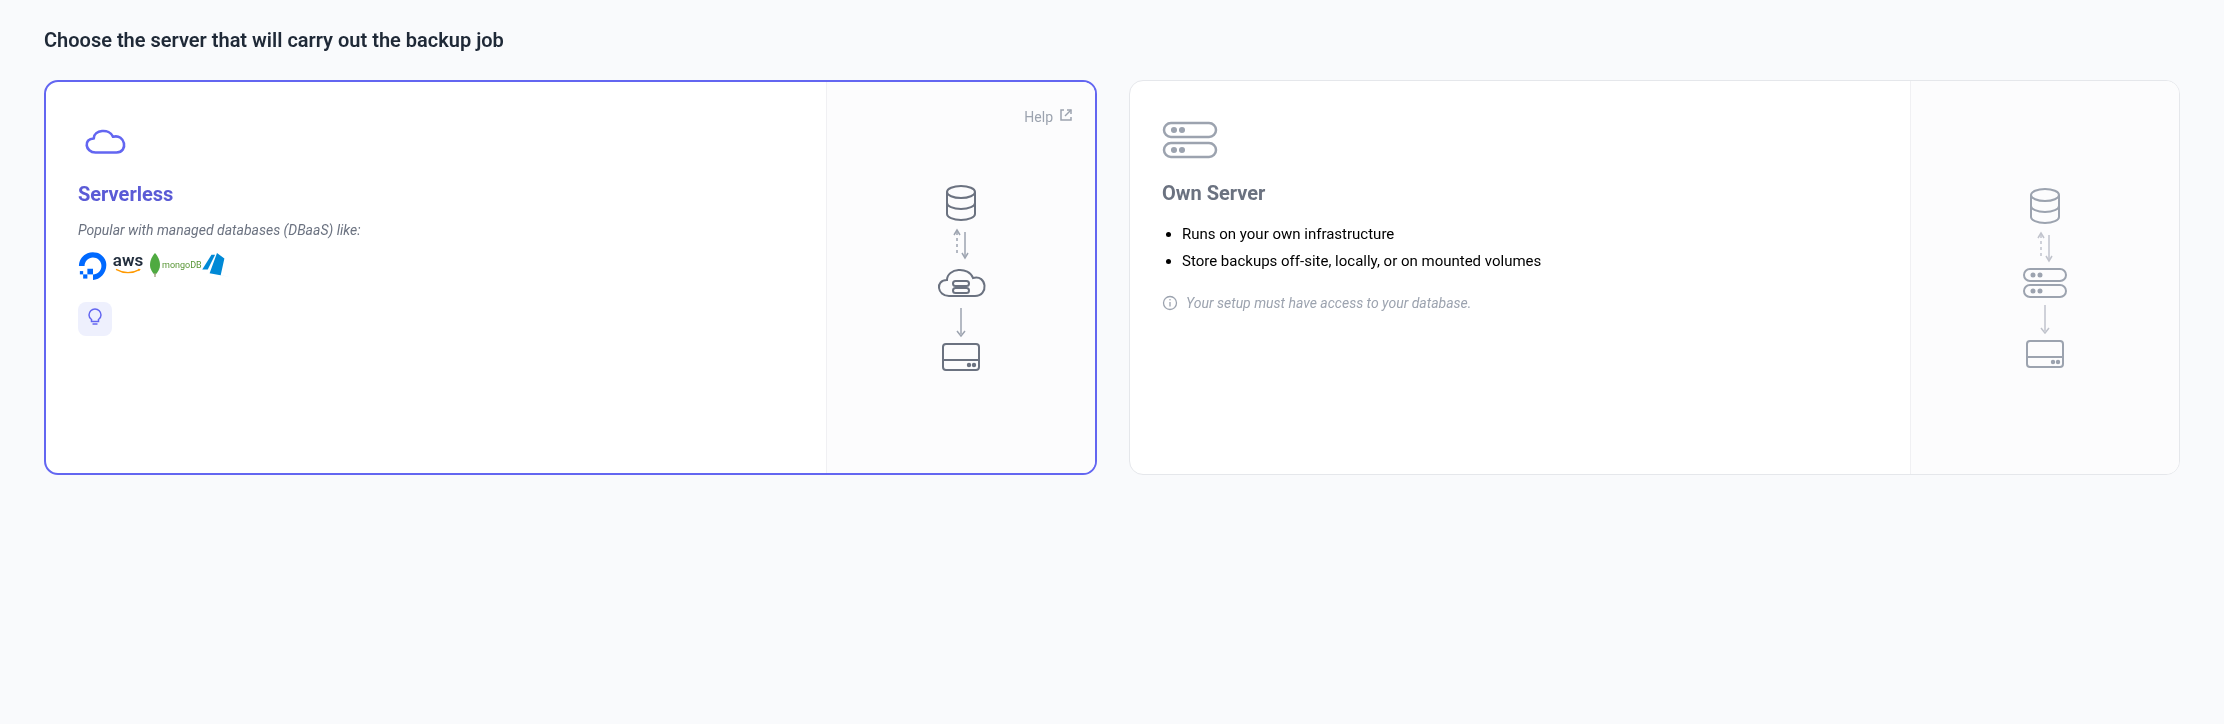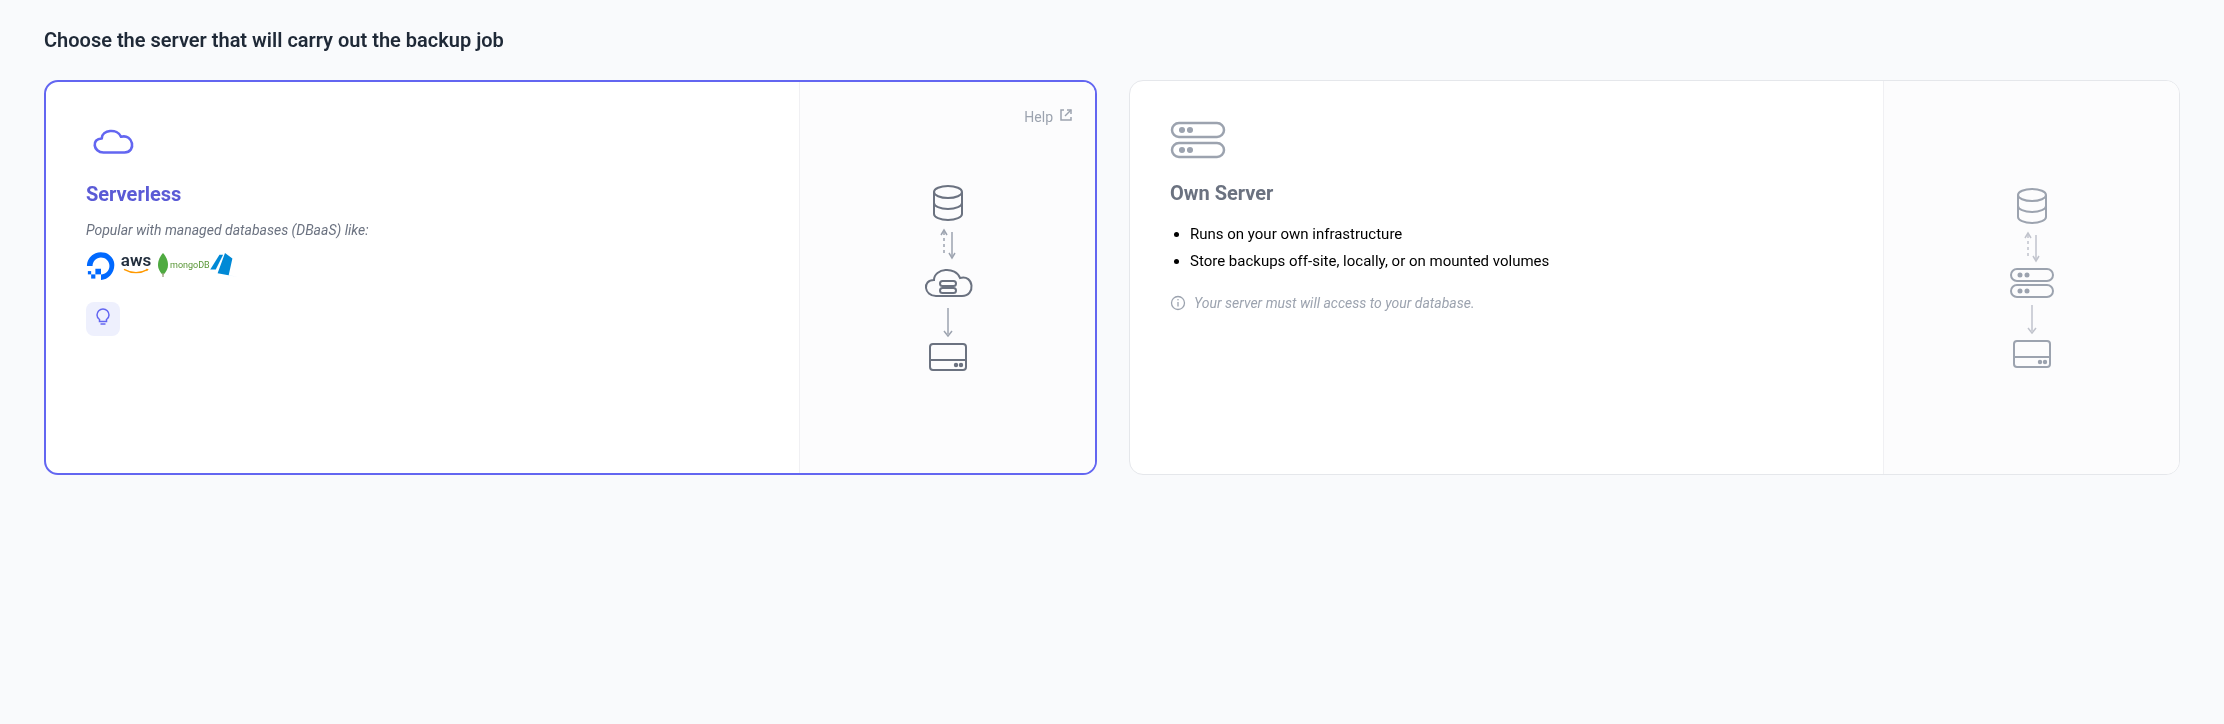--- a/index.html
+++ b/index.html
@@ -28,24 +28,24 @@
     overflow: hidden;
     position: relative;
     min-height: 395px;
     cursor: pointer;
   }
   .card.selected {
     border: 2px solid #6366f1;
   }
   .card-left {
     flex: 1;
-    padding: 40px 40px 30px 40px;
+    padding: 40px 40px 30px 32px;
   }
   .card-right {
-    width: 296px;
+    width: 269px;
     background: #fcfcfd;
     border-left: 1px solid #f0f0f3;
     display: flex;
     align-items: center;
     justify-content: center;
     position: relative;
   }
   .card-icon {
     width: 56px;
     height: 40px;
@@ -250,21 +250,21 @@
         <li>Store backups off-site, locally, or on mounted volumes</li>
       </ul>
       <div class="info-note">
         <span>
           <svg width="16" height="16" viewBox="0 0 16 16" fill="none" stroke="#9ca3af" stroke-width="1.3">
             <circle cx="8" cy="8" r="6.5"></circle>
             <line x1="8" y1="7" x2="8" y2="11.5"></line>
             <circle cx="8" cy="4.7" r="0.8" fill="#9ca3af" stroke="none"></circle>
           </svg>
         </span>
-        <span>Your server must will access to your database.</span>
+        <span>Your setup must have access to your database.</span>
       </div>
     </div>
     <div class="card-right">
       <div class="diagram">
         <span>
           <svg width="44" height="44" viewBox="0 0 44 44" fill="none" stroke="#9ca3af" stroke-width="2">
             <ellipse cx="22" cy="10" rx="14" ry="6"></ellipse>
             <path d="M8 10 V32 C8 35 14 38 22 38 C30 38 36 35 36 32 V10"></path>
             <path d="M8 21 C8 24 14 27 22 27 C30 27 36 24 36 21"></path>
           </svg>

